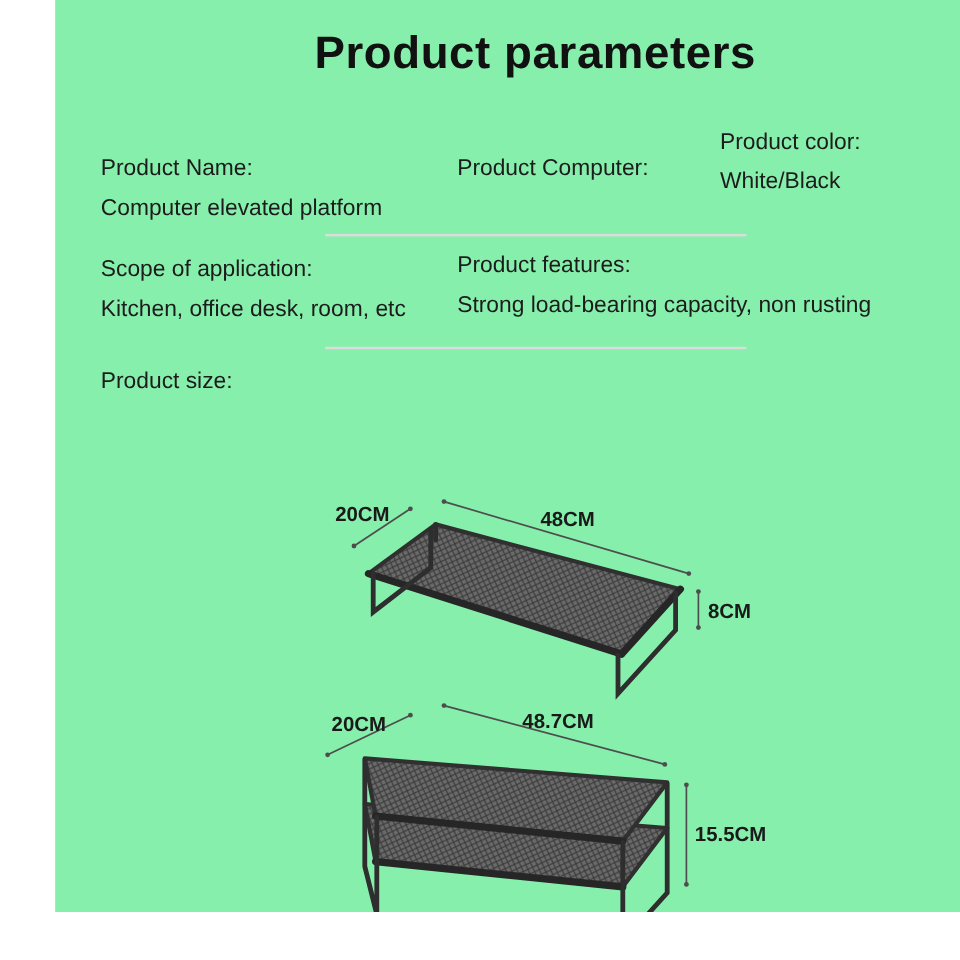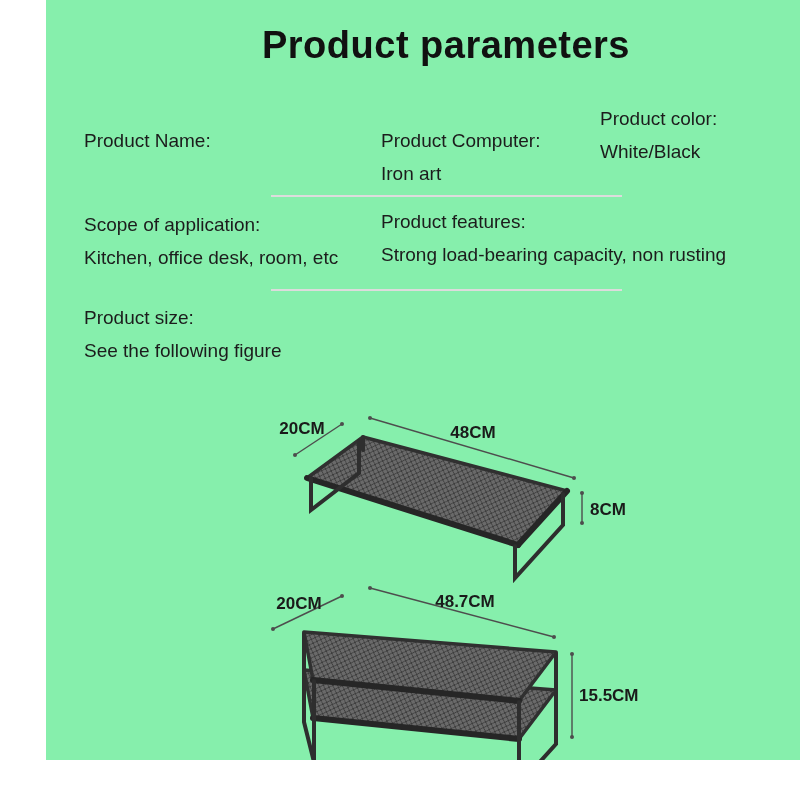--- a/index.html
+++ b/index.html
@@ -56,25 +56,25 @@
 </style>
 </head>
 <body>
 
 <div class="page">
 
   <div class="title">Product parameters</div>
 
   <div class="param p-name">
     <div class="label">Product Name:</div>
+    <div class="value">Computer elevated platform</div>
   </div>
 
   <div class="param p-material">
     <div class="label">Product Computer:</div>
-    <div class="value">Iron art</div>
   </div>
 
   <div class="param p-color">
     <div class="label">Product color:</div>
     <div class="value">White/Black</div>
   </div>
 
   <div class="divider divider-1"></div>
 
   <div class="param p-features">
@@ -84,21 +84,20 @@
 
   <div class="param p-scope">
     <div class="label">Scope of application:</div>
     <div class="value">Kitchen, office desk, room, etc</div>
   </div>
 
   <div class="divider divider-2"></div>
 
   <div class="param p-size">
     <div class="label">Product size:</div>
-    <div class="value">See the following figure</div>
   </div>
 
   <svg class="diagram-svg" width="800" height="800" viewBox="0 0 800 800">
     <defs>
       <pattern id="mesh" width="6" height="6" patternUnits="userSpaceOnUse" patternTransform="rotate(20)">
         <rect width="6" height="6" fill="#6a6a6a"></rect>
         <path d="M0 0 L6 6 M6 0 L0 6" stroke="#3d3d3d" stroke-width="1"></path>
       </pattern>
     </defs>
 

